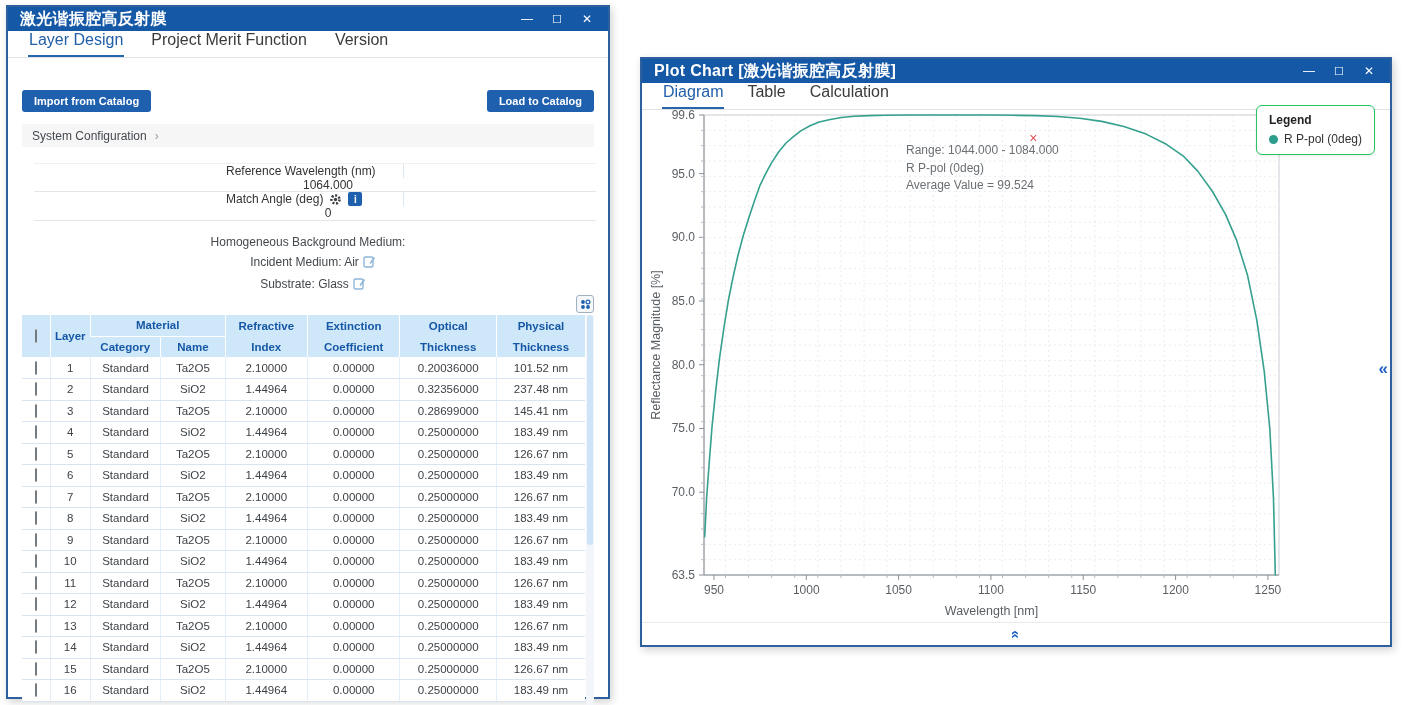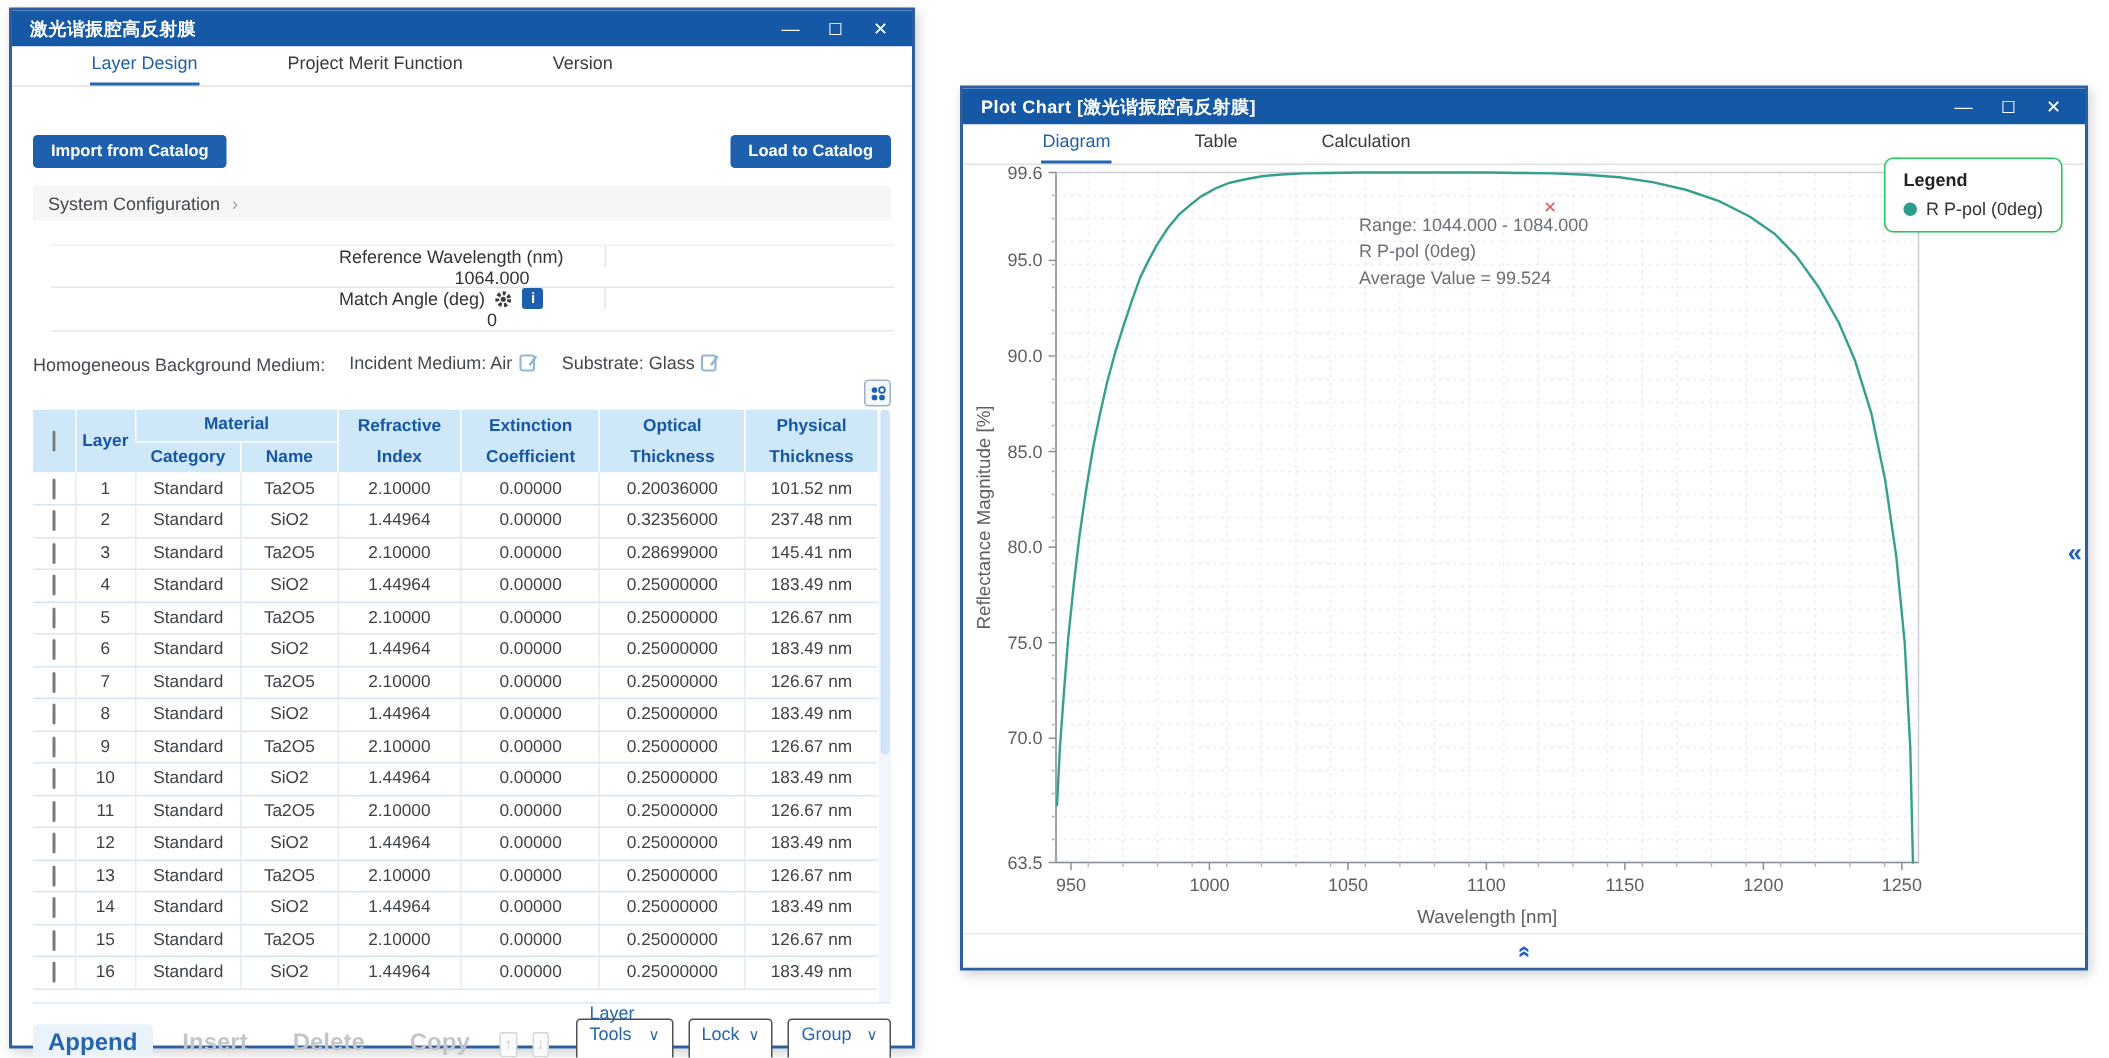--- a/index.html
+++ b/index.html
@@ -2,45 +2,45 @@
 <html><head>
 <meta charset="utf-8">
 <style>
   * { margin:0; padding:0; box-sizing:border-box; }
   html,body { width:1406px; height:705px; background:#ffffff; font-family:"Liberation Sans", sans-serif; overflow:hidden; }
   .canvas { position:relative; width:1406px; height:705px; background:#fff; }
 
   
   .window { position:absolute; background:#fff; border:2px solid #2e5f9e; box-shadow:2px 3px 8px rgba(0,0,0,.18); display:flex; flex-direction:column; }
   .titlebar { height:24px; background:#1558a6; color:#fff; display:flex; align-items:center; padding:0 8px 0 12px; flex:0 0 auto; }
-  .titlebar .title { font-size:12px; font-weight:bold; letter-spacing:.3px; }
+  .titlebar .title { font-size:16px; font-weight:bold; letter-spacing:.3px; }
   .win-controls { margin-left:auto; display:flex; align-items:center; gap:4px; }
   .win-btn { width:26px; height:20px; display:flex; align-items:center; justify-content:center; color:#fff; font-size:12px; cursor:pointer; }
   .win-btn.max { font-size:11px; }
   .tabbar { height:27px; background:#fff; border-bottom:1px solid #e2e2e2; display:flex; align-items:flex-end; padding:0 0 0 20px; gap:26px; flex:0 0 auto; }
-  .tab { font-size:12px; color:#3b3b3b; padding:5px 1px 6px 1px; cursor:pointer; border-bottom:2px solid transparent;margin-left:32px; }
+  .tab { font-size:16px; color:#3b3b3b; padding:5px 1px 6px 1px; cursor:pointer; border-bottom:2px solid transparent; }
   .tab.active { color:#2160a8; border-bottom:2px solid #2565ae; }
 
   
   #leftWin { left:6px; top:5px; width:604px; height:694px; }
   .lw-body { position:relative; flex:1; padding:0 14px; }
   .catalog-row { display:flex; justify-content:space-between; gap:8px; margin-top:32px; }
   .btn-primary { background:#1e5fae; color:#fff; font-size:11px; font-weight:bold; border:none; border-radius:3px; padding:5px 12px; cursor:pointer; }
   .sys-config { margin-top:12px; background:#f6f6f7; height:23px; display:flex; align-items:center; padding:0 10px; font-size:12px; color:#44494e; cursor:pointer; }
   .sys-config .chev { color:#9aa0a6; margin-left:8px; font-size:12px; }
 
   .cfg-table { margin:16px 0 0 12px; width:562px; }
   .cfg-row { display:flex; height:29px; align-items:center; border-bottom:1px solid #e6e6e6;flex-direction:column; }
   .cfg-row:first-child { border-top:1px solid #f0f0f0; }
   .cfg-label { width:178px; font-size:12px; color:#333; display:flex; align-items:center; gap:6px; border-right:1px solid #dbe7f2; height:100%; }
   .cfg-value { font-size:12px; color:#333; padding-left:26px; }
   .gear-icon, .info-icon { display:inline-flex; }
   .info-icon { width:14px; height:14px; background:#1e5fae; border-radius:2px; color:#fff; font-size:10px; font-weight:bold; align-items:center; justify-content:center; font-style:normal; }
 
-  .medium-row { margin-top:14px; font-size:12px; color:#44494e; display:flex; align-items:center; gap:6px; }
+  .medium-row { margin-top:14px; font-size:12px; color:#44494e; display:flex; align-items:center; gap:6px;flex-direction:column; }
   .medium-row .seg { margin-left:10px; }
   .edit-icon { display:inline-block; margin-left:4px; vertical-align:-2px; cursor:pointer; }
 
   .grid-btn-row { display:flex; justify-content:flex-end; margin:2px 0 2px 0; }
   .colchooser-btn { width:18px; height:18px; border:1px solid #9fb0bf; border-radius:3px; background:#f5f8fb; display:flex; align-items:center; justify-content:center; cursor:pointer; }
 
   .layer-table-wrap { position:relative; margin-top:1px; height:396px; overflow:hidden; border-bottom:1px solid #dbe7f2; }
   table.layer-table { border-collapse:collapse; width:calc(100% - 9px); table-layout:fixed; }
   .layer-table th { background:#cfe8f9; color:#1657a5; font-size:11.5px; font-weight:bold; height:21px; border-left:1px solid #fff; text-align:center; }
   .layer-table th:first-child { border-left:none; }

